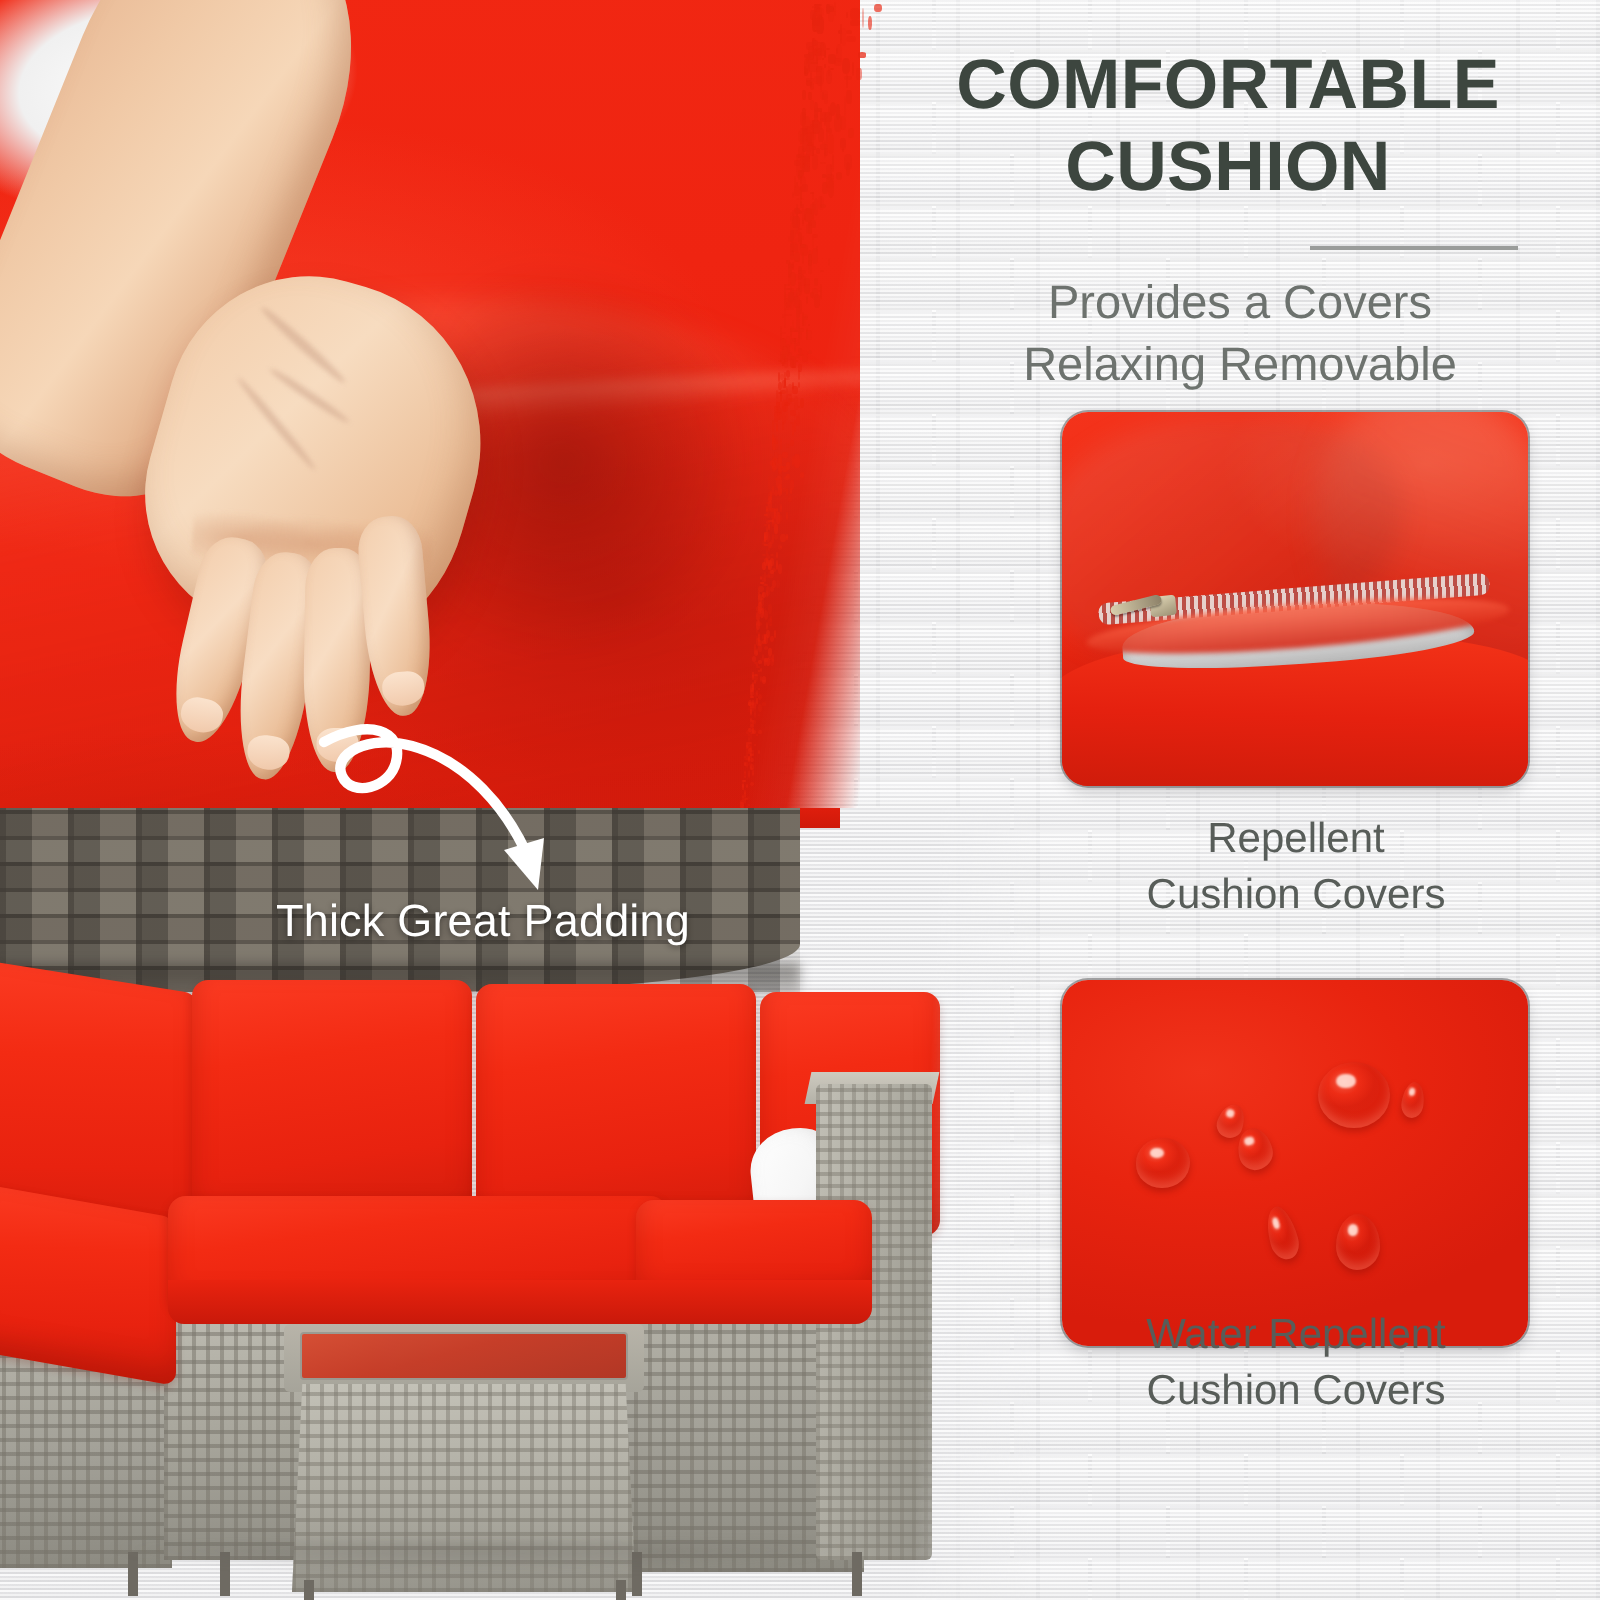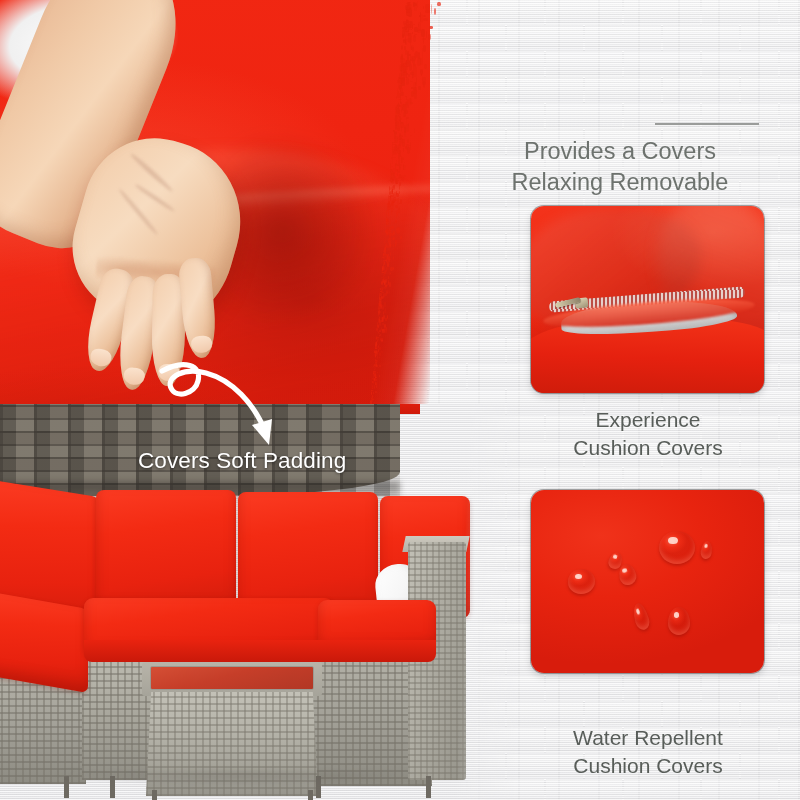--- a/index.html
+++ b/index.html
@@ -444,21 +444,21 @@
   .caption {
     position: absolute;
     left: 516px;
     width: 264px;
     text-align: center;
     font-size: 21px;
     line-height: 1.33;
     color: #585d59;
   }
   .caption-1 { top: 406px; }
-  .caption-2 { top: 724px; }
+  .caption-2 { top: 654px; }
 </style>
 </head>
 <body>
 
 <div id="stage">
 
   <div class="bg-texture"></div>
   <div class="bg-bricks" id="bricks">
       <i style="left:0px;top:0px;width:76px;height:24px;"></i>
       <i style="left:78px;top:0px;width:76px;height:24px;"></i>
@@ -1767,41 +1767,45 @@
     <div class="leg" style="left:152px; top:386px;"></div>
     <div class="leg" style="left:308px; top:386px;"></div>
     <div class="sofa-ground-shadow"></div>
   </div>
 
   <svg class="callout-arrow" viewBox="0 0 160 110">
     <path d="M22,16 C44,4 62,10 58,26 C55,39 36,44 31,33 C26,22 44,12 66,18
              C92,25 114,48 126,78" fill="none" stroke="#ffffff" stroke-width="5.2" stroke-linecap="round" stroke-linejoin="round"></path>
     <path d="M112,70 L129,90 L132,64" fill="#ffffff"></path>
   </svg>
-  <div class="callout-label">Covers Soft Padding</div>
-
+  <div class="callout-label">Thick Great Padding</div>
+
+  <div class="headline">
+    <div>COMFORTABLE</div>
+    <div>CUSHION</div>
+  </div>
   <div class="divider"></div>
   <div class="subhead">
     <div>Provides a Covers</div>
     <div>Relaxing Removable</div>
   </div>
 
   <div class="panel panel-1">
     <div class="zip-bg"></div>
     <div class="zip-fold-a"></div>
     <div class="zip-fold-b"></div>
     <div class="zip-lower"></div>
     <div class="zip-opening"></div>
     <div class="zip-teeth"></div>
     <div class="zip-lipper"></div>
     <div class="zip-slider"></div>
     <div class="zip-pull"></div>
   </div>
   <div class="caption caption-1">
-    <div>Experience</div>
+    <div>Repellent</div>
     <div>Cushion Covers</div>
   </div>
 
   <div class="panel panel-2">
     <div class="drop-bg"></div>
     <div class="drop" style="left:37px;  top:79px;  width:27px; height:25px; border-radius:50% 50% 52% 48%;"></div>
     <div class="drop" style="left:78px;  top:62px;  width:13px; height:17px; border-radius:52% 48% 50% 50% / 64% 64% 38% 38%; transform:rotate(18deg);"></div>
     <div class="drop" style="left:88px;  top:74px;  width:17px; height:21px; border-radius:50% 50% 54% 46% / 60% 60% 40% 40%; transform:rotate(-12deg);"></div>
     <div class="drop" style="left:128px; top:41px;  width:36px; height:33px; border-radius:50%;"></div>
     <div class="drop" style="left:170px; top:51px;  width:11px; height:18px; border-radius:50% 50% 50% 50% / 62% 62% 38% 38%; transform:rotate(8deg);"></div>

